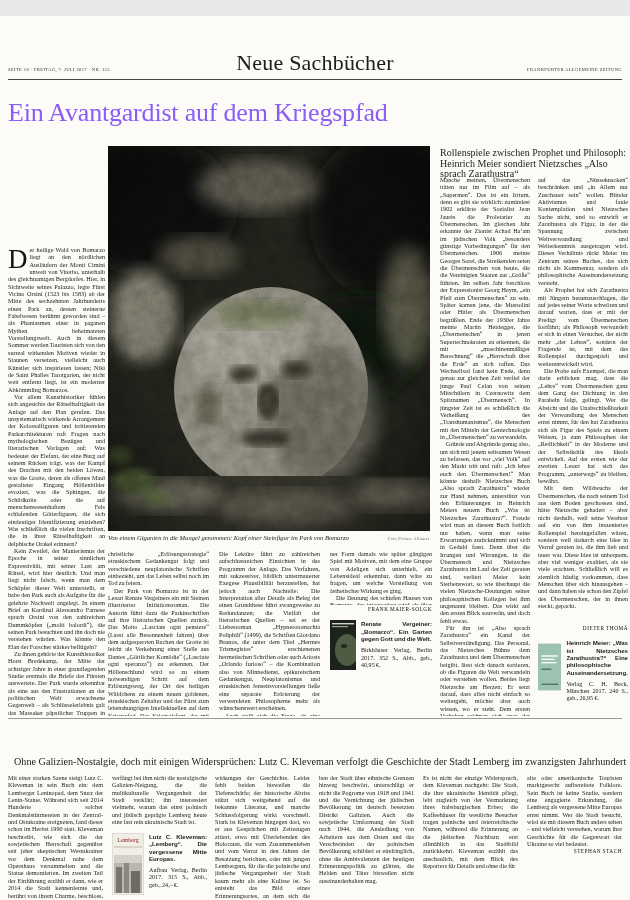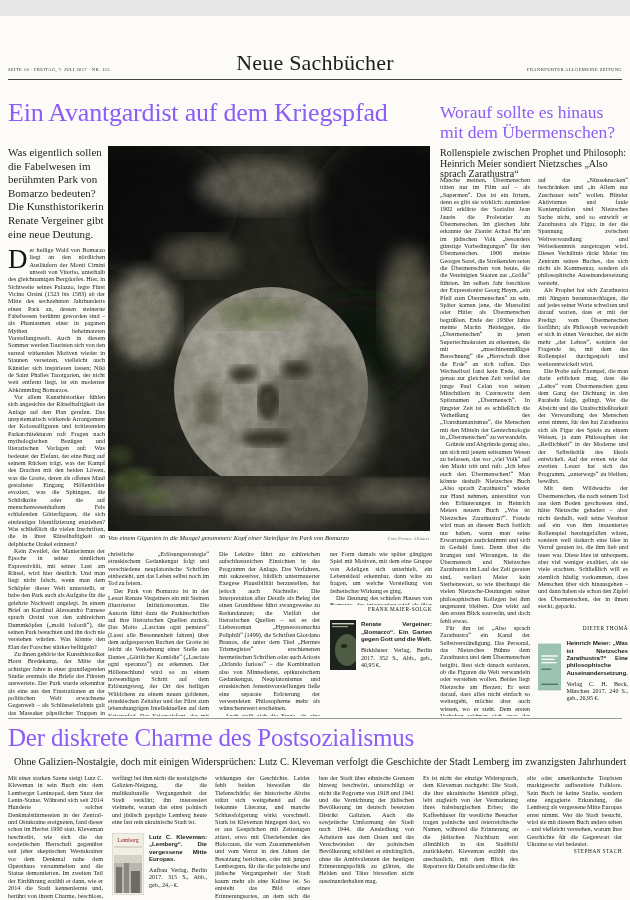--- a/index.html
+++ b/index.html
@@ -62,21 +62,20 @@
 
 <div class="page">
 
   <div class="mh-side mh-left">SEITE 10 · FREITAG, 7. JULI 2017 · NR. 155</div>
   <h1 class="mh-center">Neue Sachbücher</h1>
   <div class="mh-side mh-right">FRANKFURTER ALLGEMEINE ZEITUNG</div>
   <div class="rule rule-top"></div>
 
   <section class="art-bomarzo">
     <h2 class="head">Ein Avantgardist auf dem Kriegspfad</h2>
-    <div class="standfirst">Was eigentlich sollen die Fabelwesen im berühmten Park von Bomarzo bedeuten? Die Kunsthistorikerin Renate Vergeiner gibt eine neue Deutung.</div>
 
     <div class="bodycol col1">
       <span class="dropcap">D</span>
       <div>
           <p>er heilige Wald von Bomarzo liegt an den nördlichen Ausläufern der Monti Cimini unweit von Viterbo, unterhalb des gleichnamigen Bergdorfes. Hier, in Sichtweite seines Palazzo, legte Fürst Vicino Orsini (1523 bis 1583) ab der Mitte des sechzehnten Jahrhunderts einen Park an, dessen steinerne Fabelwesen berühmt geworden sind – als Phantasmen einer in paganen Mythen beheimateten Vorstellungswelt. Auch in diesem Sommer werden Touristen sich von den surreal wirkenden Motiven wieder in Staunen versetzen, vielleicht auch Künstler sich inspirieren lassen; Niki de Saint Phalles Tarotgarten, der nicht weit entfernt liegt, ist ein moderner Abkömmling Bomarzos.</p>
           <p>Vor allem Kunsthistoriker fühlen sich angesichts der Rätselhaftigkeit der Anlage auf den Plan gerufen. Das unsystematisch wirkende Arrangement der Kolossalfiguren und irritierenden Parkarchitekturen ruft Fragen nach mythologischen Bezügen und literarischen Vorlagen auf: Was bedeutet der Elefant, der eine Burg auf seinem Rücken trägt, was der Kampf des Drachen mit den beiden Löwen, was die Grotte, deren als offenes Maul gestalteter Eingang Höllenbilder evoziert, was die Sphingen, die Schildkröte oder die auf menschenwesenhaftem Fels schlafenden Götterfiguren, die sich eindeutiger Identifizierung entziehen? Was schließlich die vielen Inschriften, die in ihrer Rätselhaftigkeit an delphische Orakel erinnern?</p>
           <p>Kein Zweifel, der Manierismus der Epoche in seiner sinnlichen Expressivität, mit seiner Lust am Rätsel, wird hier deutlich. Und man liegt nicht falsch, wenn man dem Schöpfer dieser Welt unterstellt, er habe den Park auch als Aufgabe für die gelehrte Nachwelt angelegt. In einem Brief an Kardinal Alessandro Farnese sprach Orsini von den zahlreichen Dummköpfen („molti balordi“), die seinen Park besuchten und ihn doch nie verstehen würden. Was könnte den Elan der Forscher stärker beflügeln?</p>
           <p>Zu ihnen gehörte der Kunsthistoriker Horst Bredekamp, der Mitte der achtziger Jahre in einer grundlegenden Studie erstmals die Briefe des Fürsten auswertete. Der Park wurde erkennbar als eine aus den Frustrationen an der politischen Welt erwachsene Gegenwelt – als Schlüsselerlebnis galt das Massaker päpstlicher Truppen in Montefortino 1557, dessen Zeuge Orsini geworden war –, vom Fürsten entworfen in der Abgeschiedenheit seiner Heimat und inszeniert als gegen die Kirche gerichtete Feier des epikureischen Lebens in mythischen Allegorien.</p>
         </div>
     </div>
@@ -171,21 +170,20 @@
         </svg>
         <div class="bookinfo">
           <div class="booktitle">Renate Vergeiner: „Bomarzo“. Ein Garten gegen Gott und die Welt.</div>
           <div class="bookpub">Birkhäuser Verlag, Berlin 2017. 352 S., Abb., geb., 40,95 €.</div>
         </div>
       </div>
     </div>
   </section>
 
   <section class="art-nietzsche">
-    <h2 class="head">Worauf sollte es hinaus mit dem Übermenschen?</h2>
     <div class="standfirst">Rollenspiele zwischen Prophet und Philosoph: Heinrich Meier sondiert Nietzsches „Also sprach Zarathustra“</div>
     <div class="bodycol ncolA">
         <p>Manche meinen, Übermenschen träten nur im Film auf – als „Supermen“. Das ist ein Irrtum, denn es gibt sie wirklich: zumindest 1902 erklärte der Sozialist Jean Jaurès die Proletarier zu Übermenschen. Im gleichen Jahr erkannte der Zionist Achad Ha’am im jüdischen Volk „besonders günstige Vorbedingungen“ für den Übermenschen. 1906 meinte Georges Sorel, die Streikenden seien die Übermenschen von heute, die die Vereinigten Staaten zur „Größe“ führten. Im selben Jahr beschloss der Expressionist Georg Heym, „ein Pfeil zum Übermenschen“ zu sein. Später kamen jene, die Mussolini oder Hitler als Übermenschen begrüßten. Ende der 1930er Jahre meinte Martin Heidegger, die „Übermenschen“ in jenen Supertechnokraten zu erkennen, die mit „maschinenmäßiger Berechnung“ die „Herrschaft über die Erde“ an sich raffen. Das Wechselbad fand kein Ende, denn genau zur gleichen Zeit verfiel der junge Paul Celan von seinen Mitschülern in Czernowitz dem Spitznamen „Übermensch“. In jüngster Zeit ist es schließlich die Verheißung des „Transhumanismus“, die Menschen mit den Mitteln der Gentechnologie in „Übermenschen“ zu verwandeln.</p>
         <p>Gründe und Abgründe genug also, um sich mit jenem seltsamen Wesen zu befassen, das vor „viel Volk“ auf den Markt tritt und ruft: „Ich lehre euch den Übermenschen!“ Man könnte deshalb Nietzsches Buch „Also sprach Zarathustra“ wieder zur Hand nehmen, unterstützt von den Erläuterungen in Heinrich Meiers neuem Buch „Was ist Nietzsches Zarathustra?“. Freude wird man an diesem Buch freilich nur haben, wenn man seine Erwartungen zurücknimmt und sich in Geduld fasst. Denn über die Irrungen und Wirrungen, in die Übermensch und Nietzsches Zarathustra im Lauf der Zeit geraten sind, verliert Meier kein Sterbenswort, so wie überhaupt die vielen Nietzsche-Deutungen seiner philosophischen Kollegen bei ihm ungenannt bleiben. Das wirkt auf den ersten Blick souverän, und doch fehlt etwas.</p>
         <p>Für ihn ist „Also sprach Zarathustra“ ein Kanal der Selbstverständigung. Das Personal, das Nietzsches Bühne dem Zarathustra und dem Übermenschen beigibt, lässt sich danach sortieren, ob die Figuren die Welt verwandeln oder verstehen wollen. Beides liegt Nietzsche am Herzen: Er setzt darauf, dass alles nicht einfach so weitergeht, möchte aber auch wissen, wo er steht. Dem ersten Vorhaben widmen sich etwa der „Seiltänzer“, der freilich für Meier zuerst wie ein „konservativer Humanist“ auf dem Weg zum Ziel schwankt und stürzt, oder der „Possenreißer“, der als „revolutionärer Utopist“ eine neue Welt aus dem Hut zaubert, ohne von ihr eine richtige Ahnung zu haben. Für das zweite Vorhaben stehen zum Beispiel die „Gelehrten“, die sich, wie Nietzsche sagt,</p>
       </div>
     <div class="bodycol ncolB">
       <div class="clip">
           <p>auf das „Nüsseknacken“ beschränken und „in Allem nur Zuschauer sein“ wollen. Blinder Aktivismus und faule Kontemplation sind Nietzsches Sache nicht, und so entwirft er Zarathustra als Figur, in der die Spannung zwischen Weltverwandlung und Welterkenntnis ausgetragen wird. Dieses Verhältnis rückt Meier ins Zentrum seines Buches, das sich nicht als Kommentar, sondern als philosophische Auseinandersetzung versteht.</p>
           <p>Als Prophet hat sich Zarathustra mit Jüngern herumzuschlagen, die auf jedes seiner Worte schwören und darauf warten, dass er mit der Predigt vom Übermenschen fortfährt; als Philosoph verwandelt er sich in einen Versucher, der nicht mehr „der Lehrer“, sondern der Fragende ist, mit dem das Rollenspiel durchgespielt und weiterentwickelt wird.</p>
@@ -206,21 +204,20 @@
           <div class="booktitle">Heinrich Meier: „Was ist Nietzsches Zarathustra?“ Eine philosophische Auseinandersetzung.</div>
           <div class="bookpub">Verlag C. H. Beck, München 2017. 240 S., geb., 26,95 €.</div>
         </div>
       </div>
     </div>
   </section>
 
   <div class="rule rule-mid"></div>
 
   <section class="art-lemberg">
-    <h2 class="head">Der diskrete Charme des Postsozialismus</h2>
     <div class="standfirst">Ohne Galizien-Nostalgie, doch mit einigen Widersprüchen: Lutz C. Kleveman verfolgt die Geschichte der Stadt Lemberg im zwanzigsten Jahrhundert</div>
 
     <div class="bodycol lcol lc1">
         <p>Mit einer starken Szene steigt Lutz C. Kleveman in sein Buch ein: dem Lemberger Leninopad, dem Sturz der Lenin-Statue. Während sich seit 2014 Hunderte solcher Denkmalstürmereien in der Zentral- und Ostukraine ereigneten, fand dieser schon im Herbst 1990 statt. Kleveman beschreibt, wie sich die der sowjetischen Herrschaft gegenüber seit jeher skeptischen Westukrainer vor dem Denkmal nahe dem Opernhaus versammelten und die Statue demontierten. Im zweiten Teil der Einführung erzählt er dann, wie er 2014 die Stadt kennenlernte und, berührt von ihrem Charme, beschloss, sich ihre Geschichte im zwanzigsten Jahrhundert zu erarbeiten.</p>
       </div>
 
     <div class="bodycol lcol lc2">
       <div class="clip">
           <p>verfängt bei ihm nicht die nostalgische Galizien-Neigung, die die multikulturelle Vergangenheit der Stadt verklärt; ihn interessiert vielmehr, warum das einst polnisch und jüdisch geprägte Lemberg heute eine fast rein ukrainische Stadt ist.</p>
           <p>Fast in allen Kapiteln hält er eine Zweiteilung aufrecht: zunächst ein historischer Abriss, dann ein Reportageteil mit Beobachtungen von den historischen Orten und Reflexionen über die Aus-</p>

